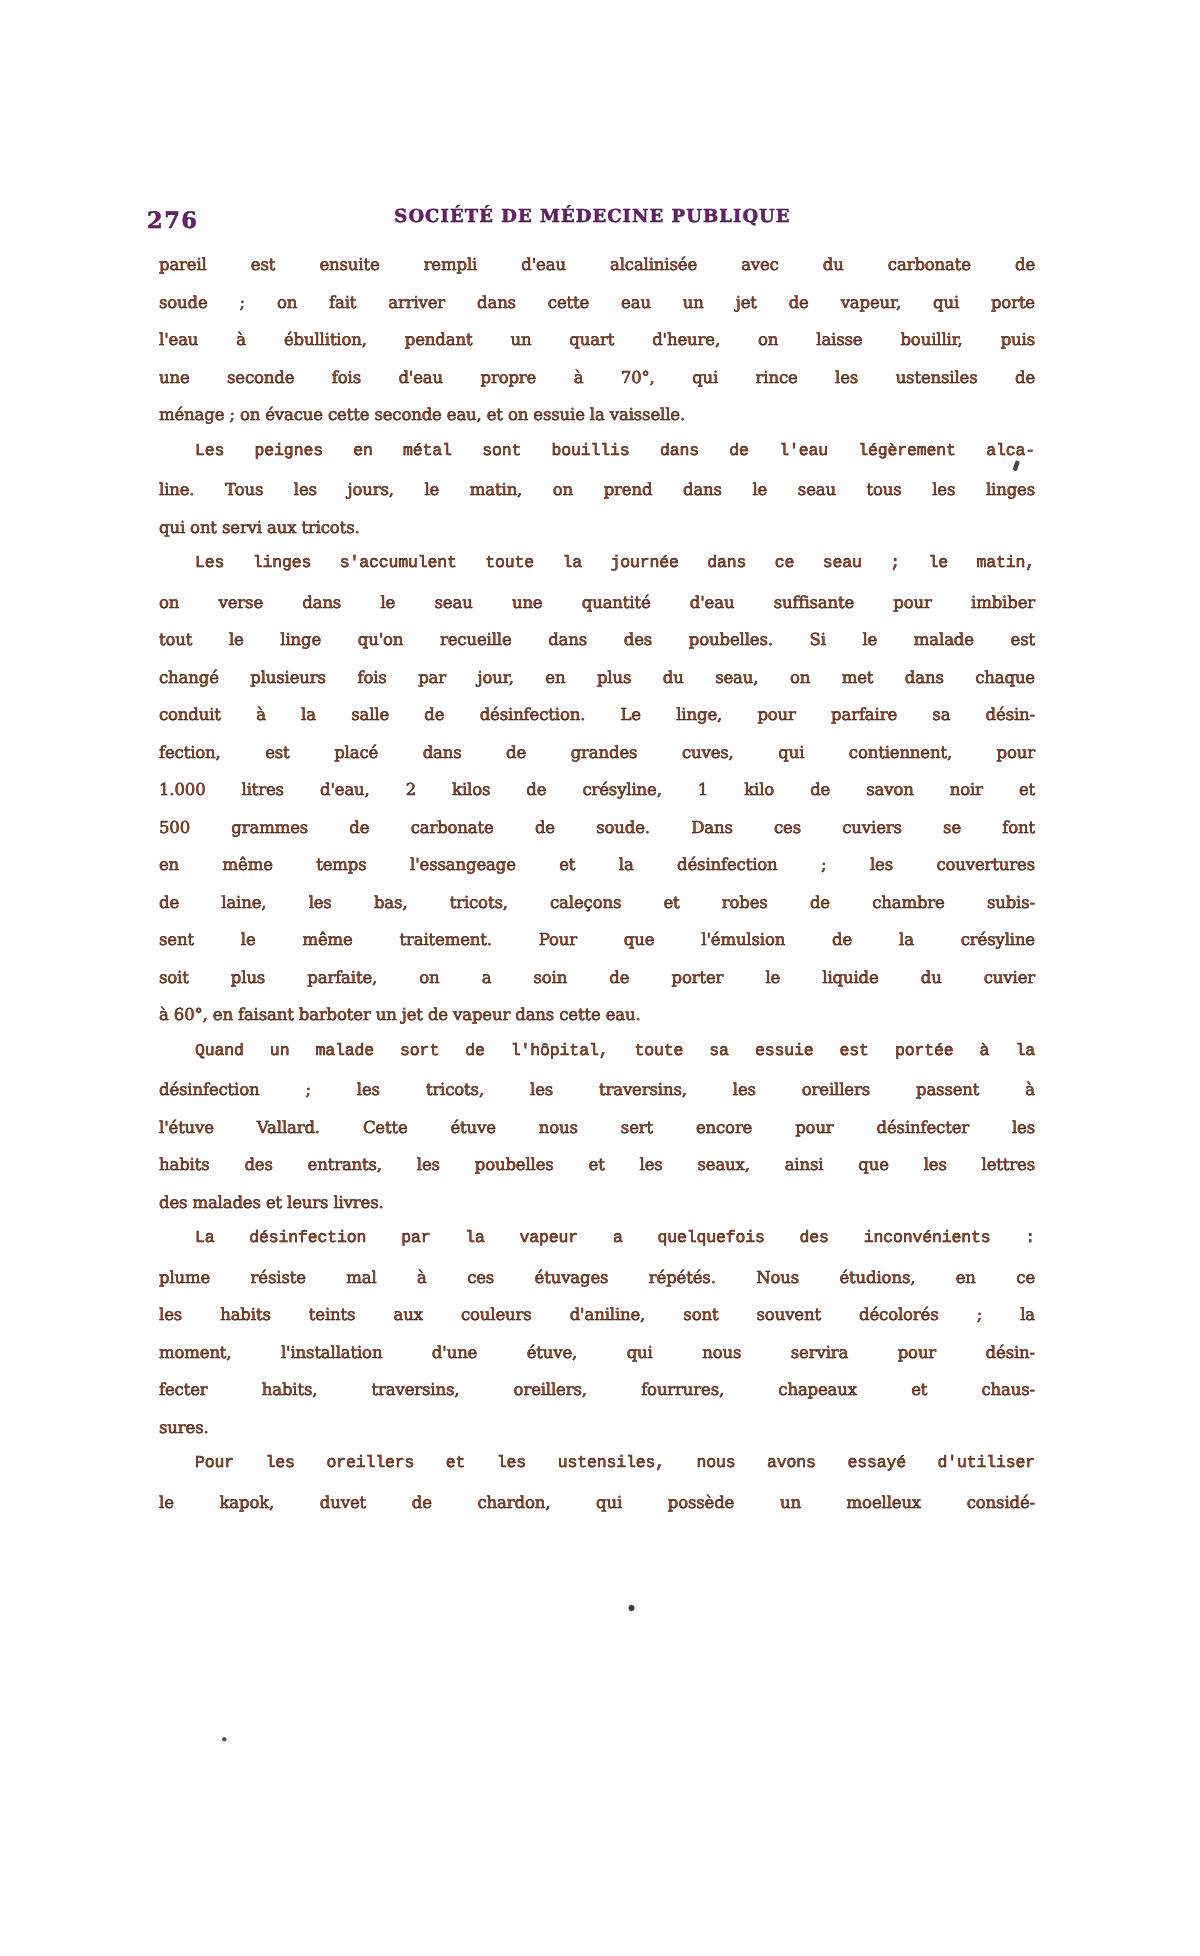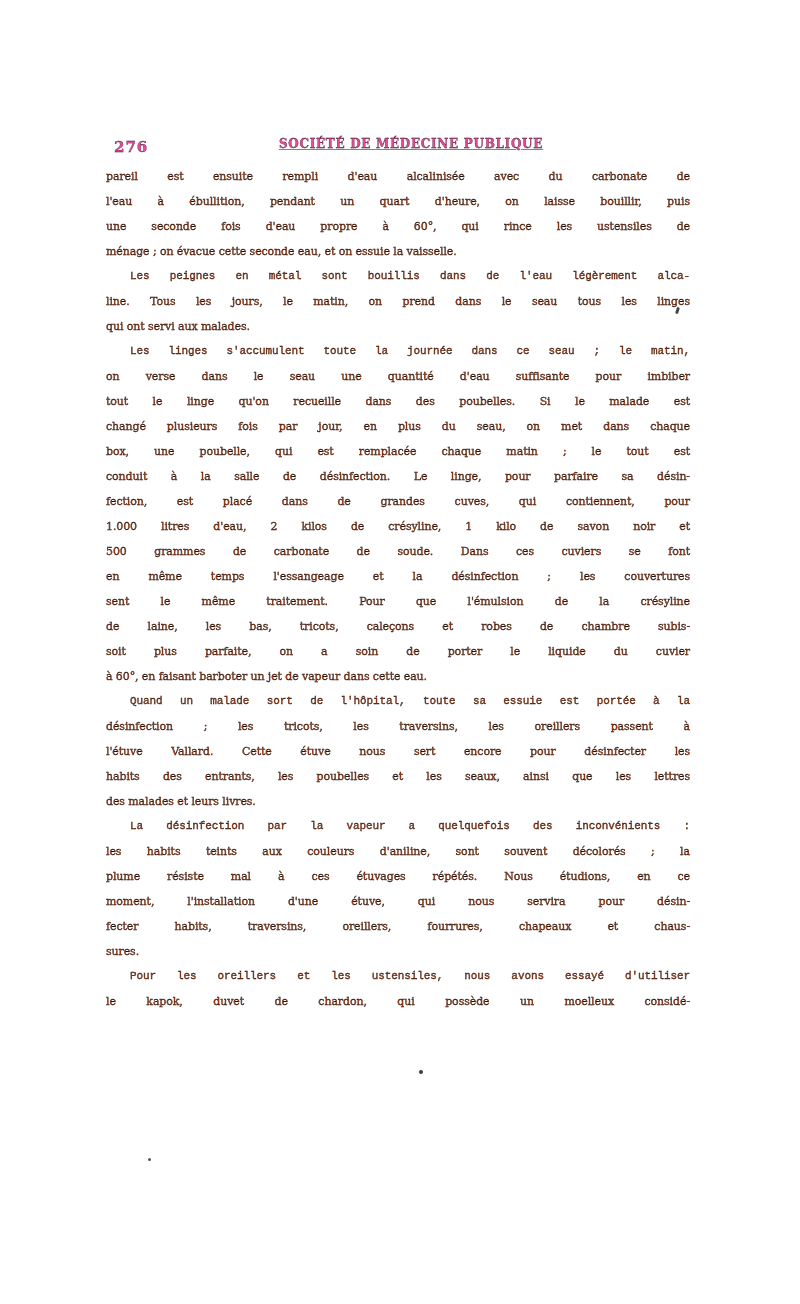--- a/index.html
+++ b/index.html
@@ -7,25 +7,24 @@
     position: relative;
     width: 800px;
     height: 1304px;
     background: #ffffff;
     overflow: hidden;
     font-family: "DejaVu Serif", serif;
   }
   .running-head {
     position: absolute;
     top: 137px;
-    left: 106px;
+    left: 90px;
     width: 584px;
     height: 22px;
-    color: #ec4899;
-    text-decoration: underline;
+    color: #701a75;
   }
   .pagenum {
     position: absolute;
     left: 8px;
     top: 1px;
     font-size: 15px;
     font-weight: bold;
     letter-spacing: 1px;
     -webkit-text-stroke: 0.3px #121212;
   }
@@ -88,56 +87,56 @@
 <div class="page">
 
   <header class="running-head">
     <span class="pagenum">276</span>
     <span class="htitle">SOCIÉTÉ DE MÉDECINE PUBLIQUE</span>
   </header>
 
   <main class="textblock" id="textblock">
       <div class="para">
         <div class="line">pareil est ensuite rempli d'eau alcalinisée avec du carbonate de</div>
+        <div class="line">soude ; on fait arriver dans cette eau un jet de vapeur, qui porte</div>
         <div class="line">l'eau à ébullition, pendant un quart d'heure, on laisse bouillir, puis</div>
-        <div class="line">une seconde fois d'eau propre à 60°, qui rince les ustensiles de</div>
+        <div class="line">une seconde fois d'eau propre à 70°, qui rince les ustensiles de</div>
         <div class="line end">ménage ; on évacue cette seconde eau, et on essuie la vaisselle.</div>
       </div>
       <div class="para">
         <div class="line ind">Les peignes en métal sont bouillis dans de l'eau légèrement alca-</div>
         <div class="line">line. Tous les jours, le matin, on prend dans le seau tous les linges</div>
-        <div class="line end">qui ont servi aux malades.</div>
+        <div class="line end">qui ont servi aux tricots.</div>
       </div>
       <div class="para">
         <div class="line ind">Les linges s'accumulent toute la journée dans ce seau ; le matin,</div>
         <div class="line">on verse dans le seau une quantité d'eau suffisante pour imbiber</div>
         <div class="line">tout le linge qu'on recueille dans des poubelles. Si le malade est</div>
         <div class="line">changé plusieurs fois par jour, en plus du seau, on met dans chaque</div>
-        <div class="line">box, une poubelle, qui est remplacée chaque matin ; le tout est</div>
         <div class="line">conduit à la salle de désinfection. Le linge, pour parfaire sa désin-</div>
         <div class="line">fection, est placé dans de grandes cuves, qui contiennent, pour</div>
         <div class="line">1.000 litres d'eau, 2 kilos de crésyline, 1 kilo de savon noir et</div>
         <div class="line">500 grammes de carbonate de soude. Dans ces cuviers se font</div>
         <div class="line">en même temps l'essangeage et la désinfection ; les couvertures</div>
+        <div class="line">de laine, les bas, tricots, caleçons et robes de chambre subis-</div>
         <div class="line">sent le même traitement. Pour que l'émulsion de la crésyline</div>
-        <div class="line">de laine, les bas, tricots, caleçons et robes de chambre subis-</div>
         <div class="line">soit plus parfaite, on a soin de porter le liquide du cuvier</div>
         <div class="line end">à 60°, en faisant barboter un jet de vapeur dans cette eau.</div>
       </div>
       <div class="para">
         <div class="line ind">Quand un malade sort de l'hôpital, toute sa essuie est portée à la</div>
         <div class="line">désinfection ; les tricots, les traversins, les oreillers passent à</div>
         <div class="line">l'étuve Vallard. Cette étuve nous sert encore pour désinfecter les</div>
         <div class="line">habits des entrants, les poubelles et les seaux, ainsi que les lettres</div>
         <div class="line end">des malades et leurs livres.</div>
       </div>
       <div class="para">
         <div class="line ind">La désinfection par la vapeur a quelquefois des inconvénients :</div>
+        <div class="line">plume résiste mal à ces étuvages répétés. Nous étudions, en ce</div>
         <div class="line">les habits teints aux couleurs d'aniline, sont souvent décolorés ; la</div>
-        <div class="line">plume résiste mal à ces étuvages répétés. Nous étudions, en ce</div>
         <div class="line">moment, l'installation d'une étuve, qui nous servira pour désin-</div>
         <div class="line">fecter habits, traversins, oreillers, fourrures, chapeaux et chaus-</div>
         <div class="line end">sures.</div>
       </div>
       <div class="para">
         <div class="line ind">Pour les oreillers et les ustensiles, nous avons essayé d'utiliser</div>
         <div class="line">le kapok, duvet de chardon, qui possède un moelleux considé-</div>
       </div>
     </main>
 

